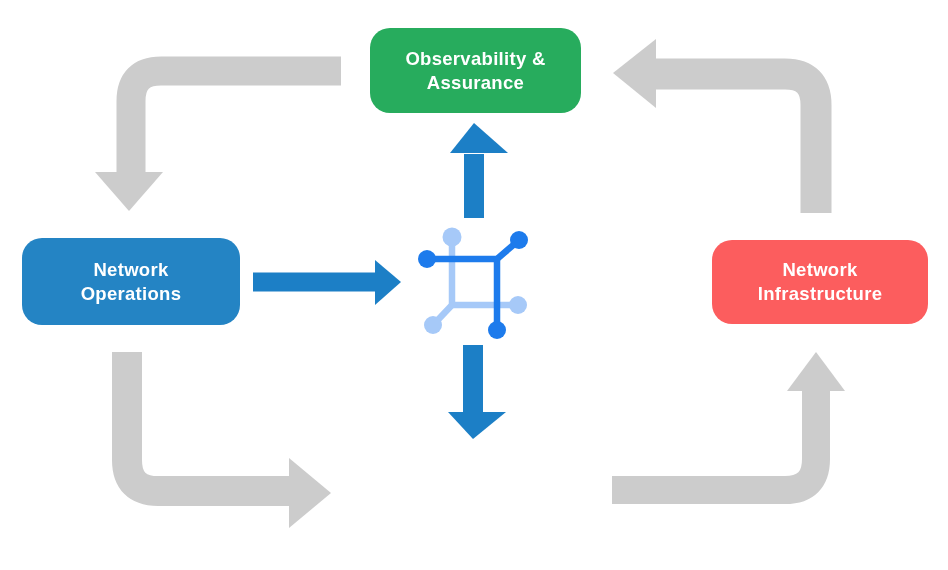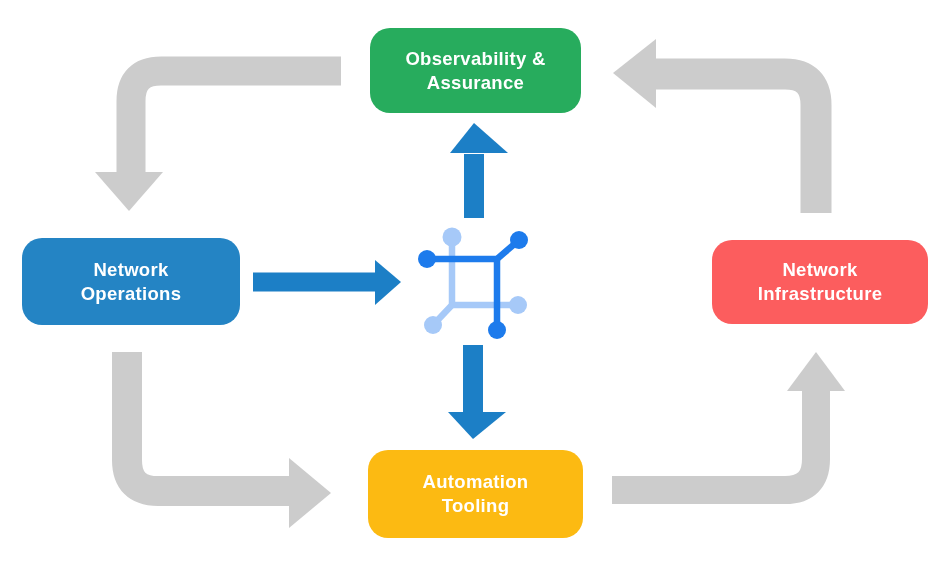--- a/index.html
+++ b/index.html
@@ -108,18 +108,14 @@
   <div class="node node-operations">
     <span class="node-label">Network
 Operations</span>
   </div>
 
   <div class="node node-infrastructure">
     <span class="node-label">Network
 Infrastructure</span>
   </div>
 
-  <div class="node node-automation">
-    <span class="node-label">Automation
-Tooling</span>
-  </div>
 
 </div>
 
 </body></html>

